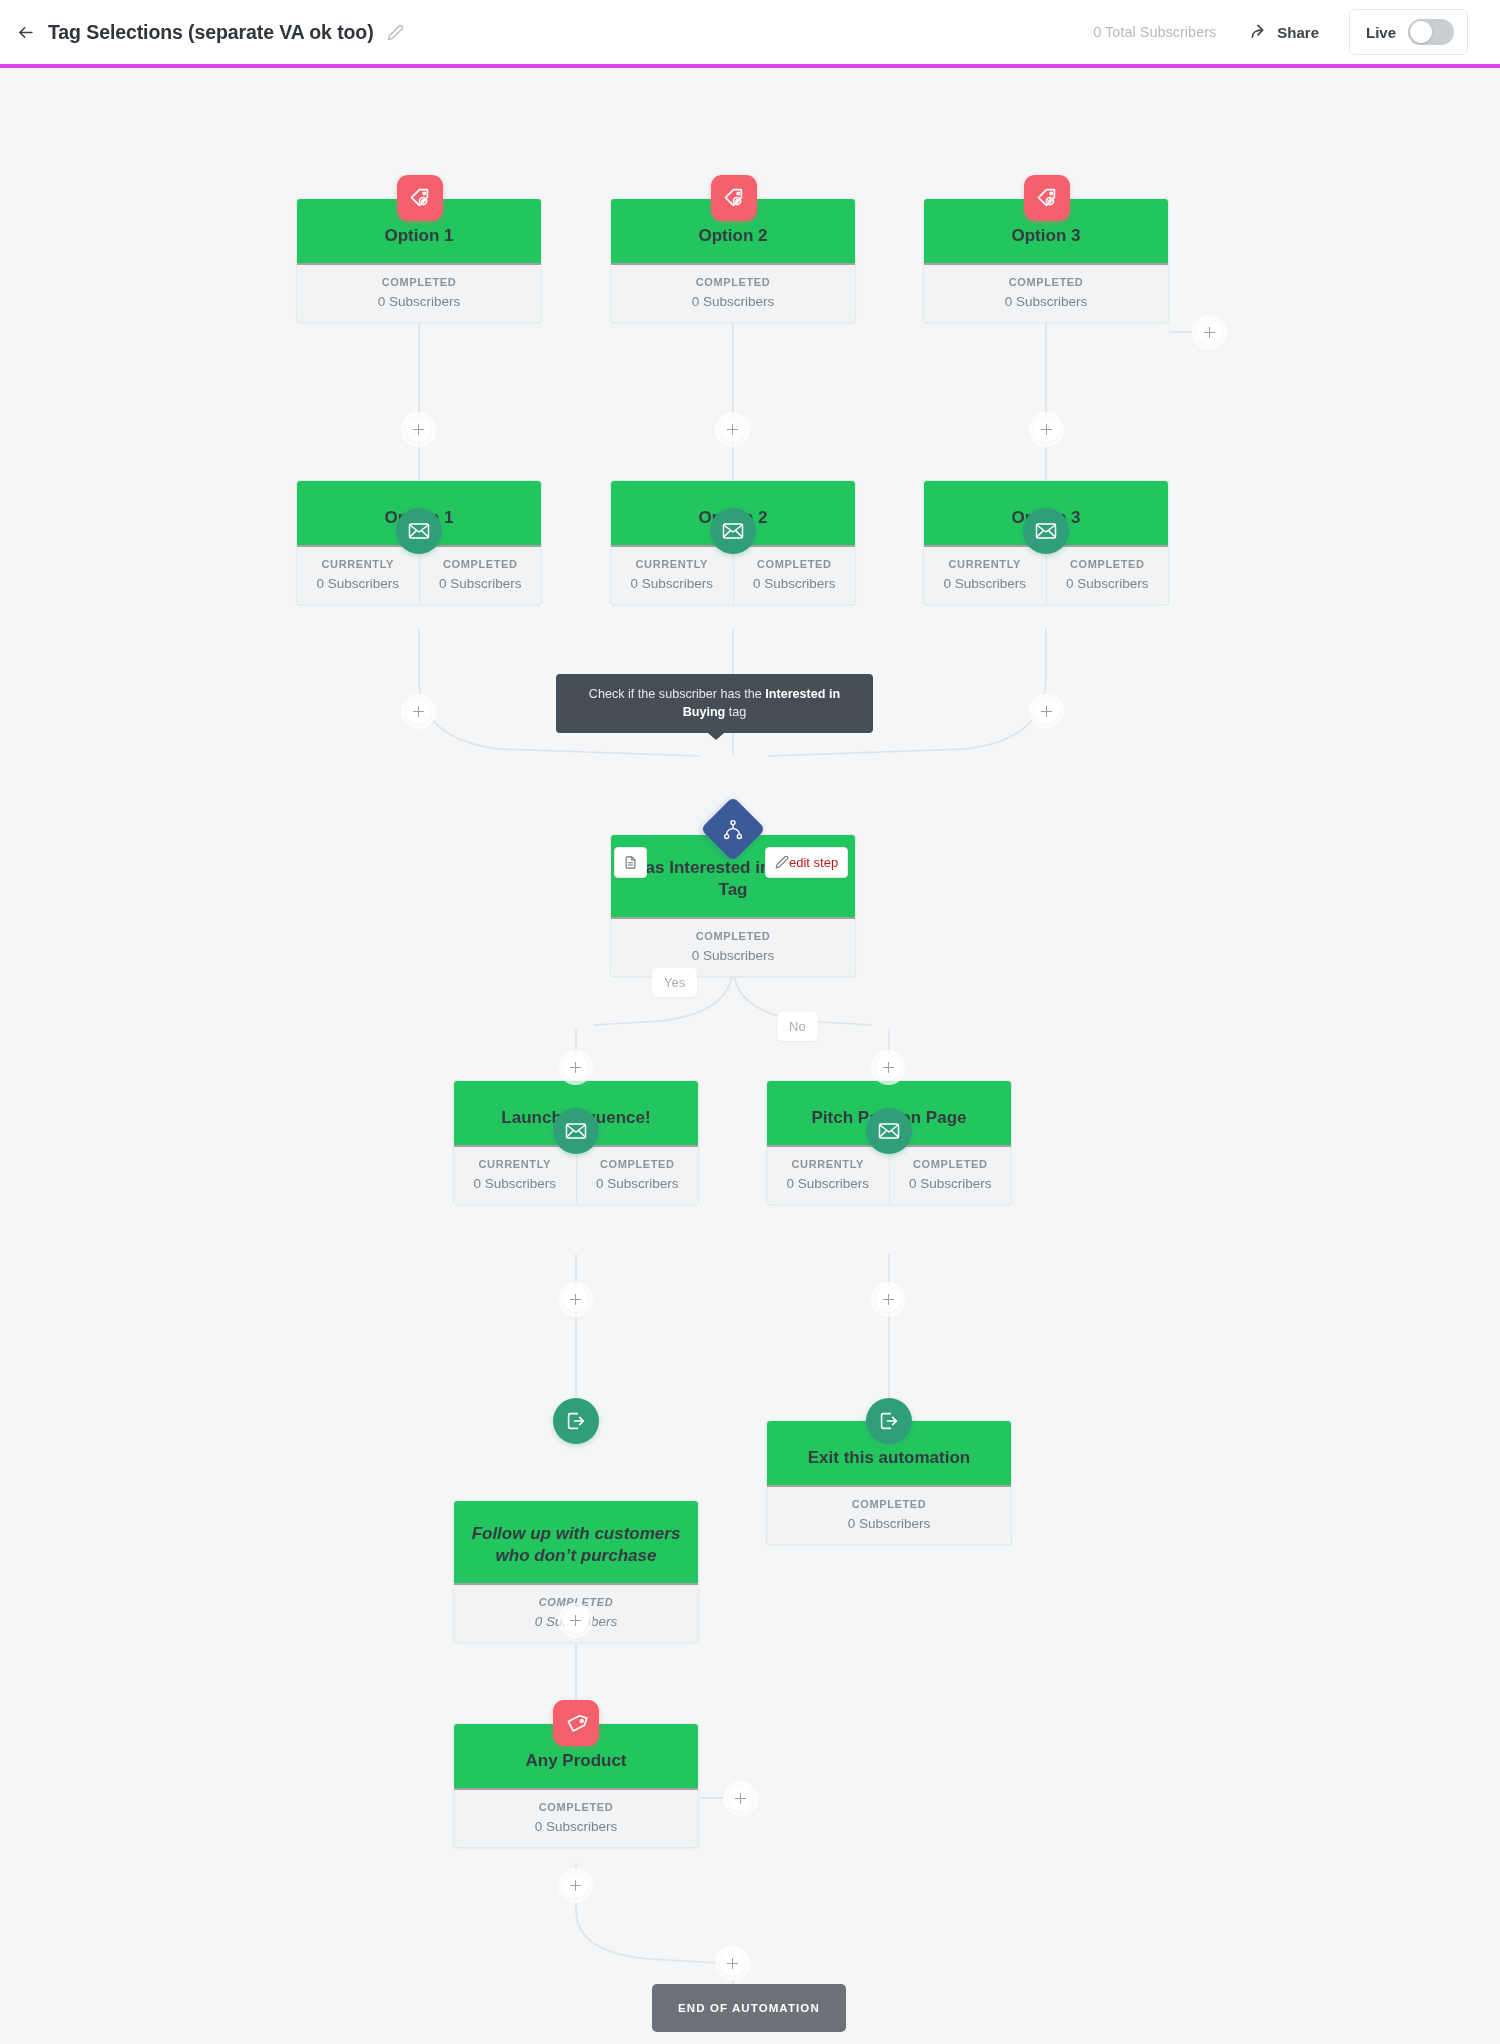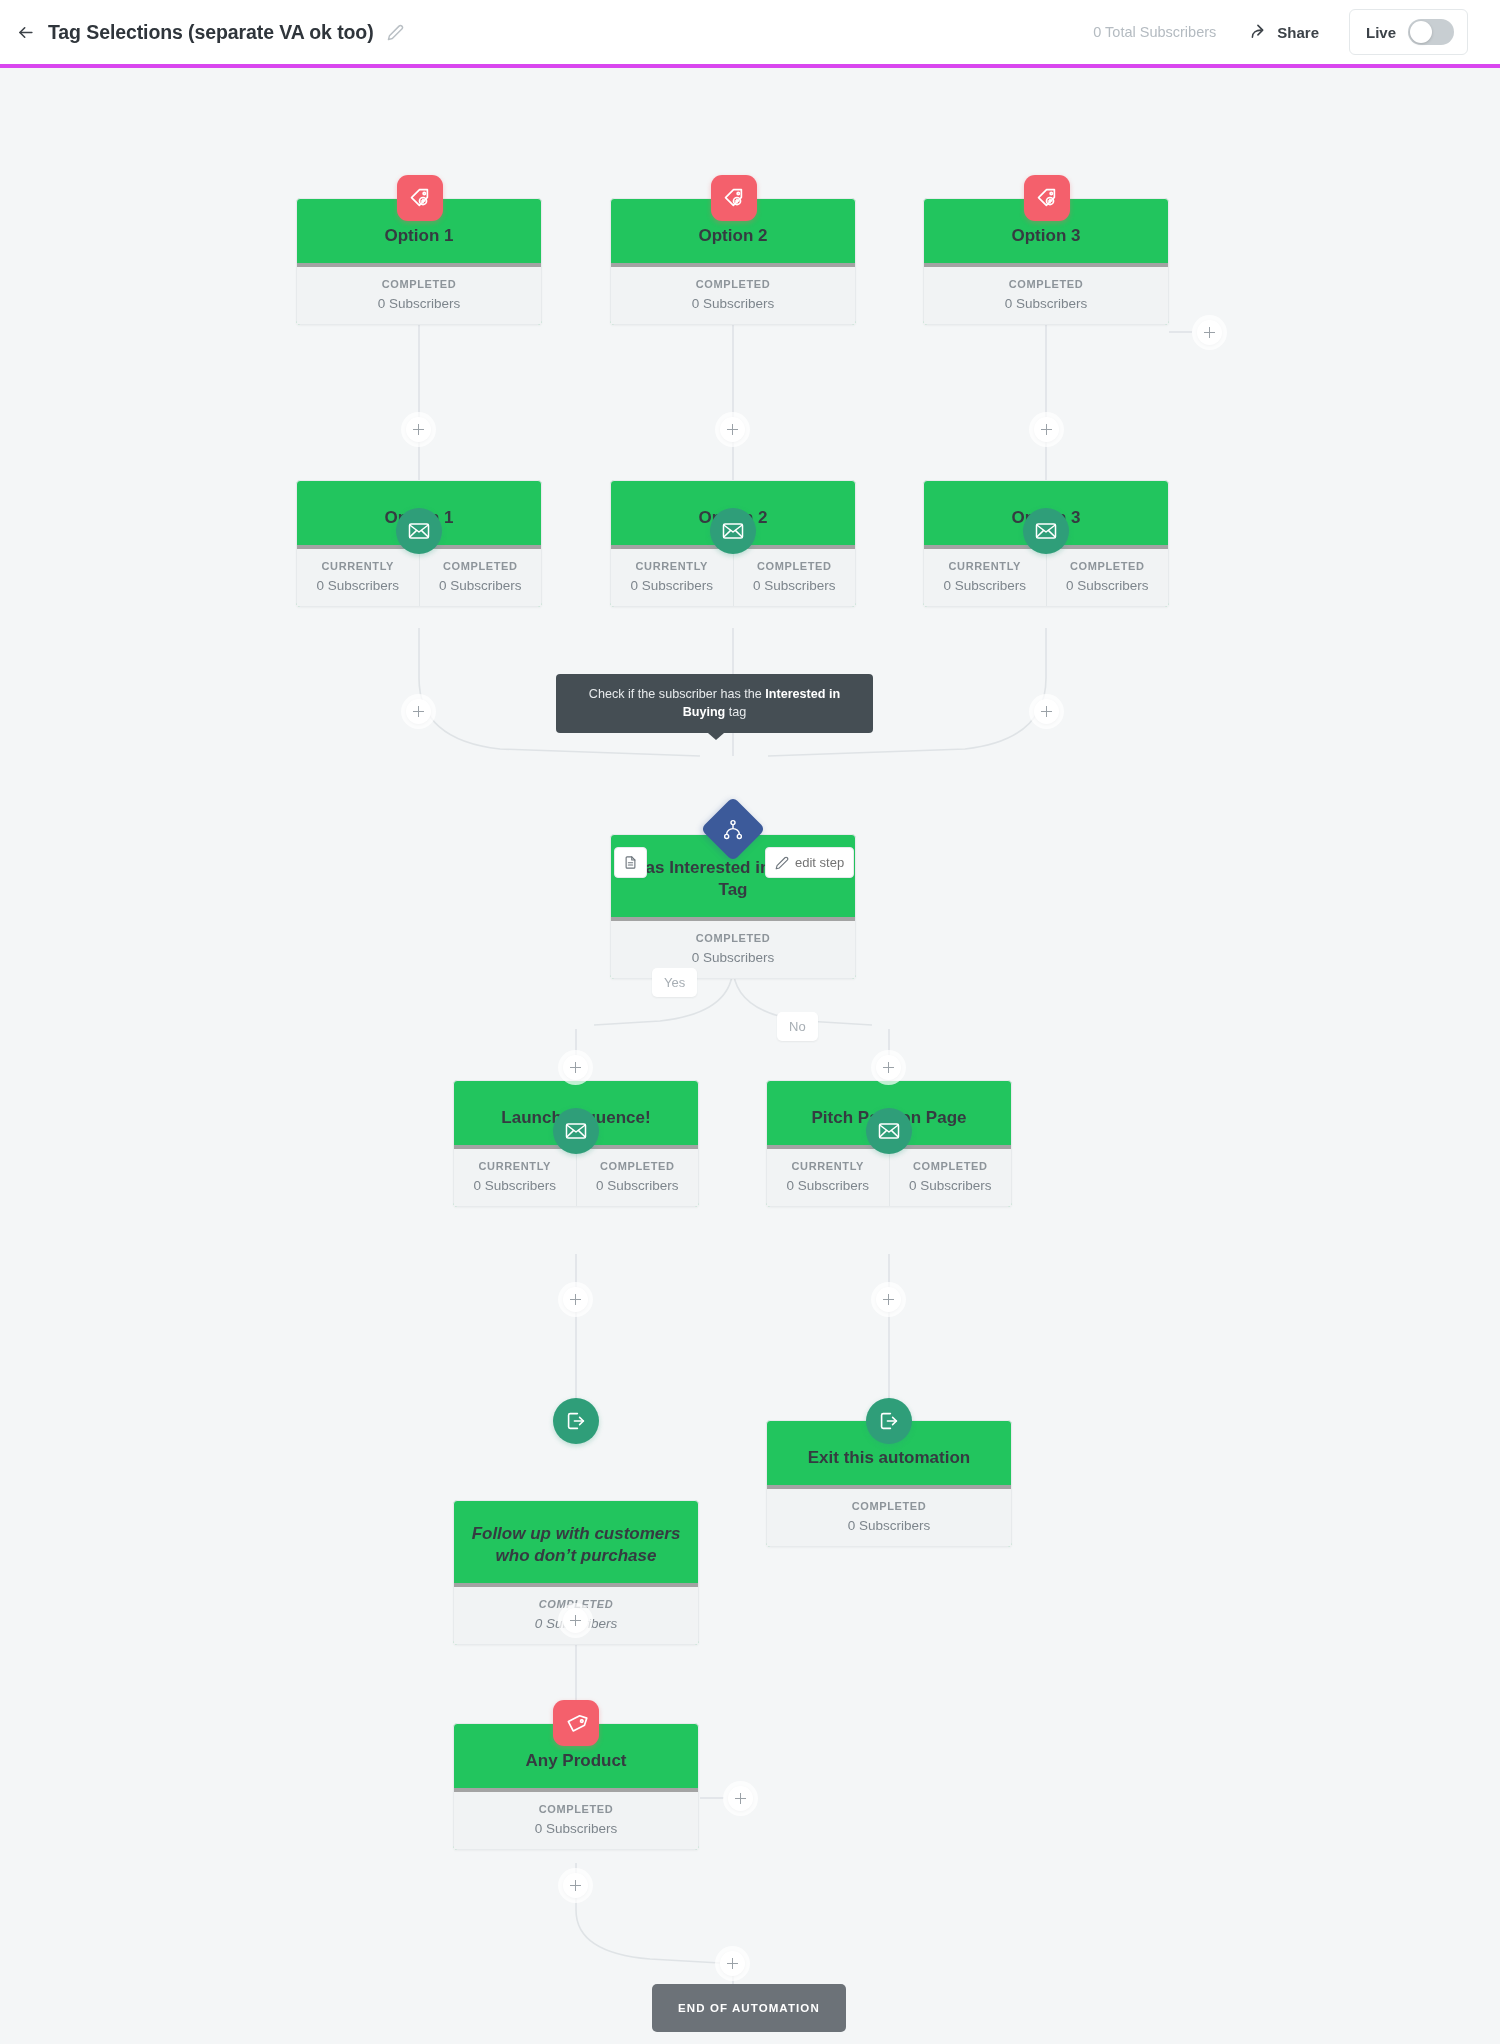--- a/index.html
+++ b/index.html
@@ -82,21 +82,21 @@
     text-align: center;
     font-size: 17px; font-weight: 700; color: #353b41;
     line-height: 1.28;
     padding: 26px 16px 16px;
     min-height: 64px;
     display: flex; align-items: center; justify-content: center;
   }
   .node-title.two-line { padding-top: 22px; }
   .node-foot {
     background: #f1f3f4;
-    border-top: 4px solid #a3a3a3;
+    border-top: 2px solid #a3a3a3;
     display: flex;
   }
   .stat {
     flex: 1 1 0; text-align: center; padding: 11px 4px 13px;
   }
   .stat + .stat { border-left: 1px solid #e3e7e9; }
   .stat-label {
     font-size: 11px; font-weight: 700; color: #8d949a;
     letter-spacing: .62px; text-transform: uppercase;
   }
@@ -142,22 +142,22 @@
     content: ""; position: absolute;
     left: 50%; margin-left: -7px; bottom: -7px;
     border-left: 8px solid transparent;
     border-right: 8px solid transparent;
     border-top: 7px solid #454e54;
   }
 
   .node-tool {
     position: absolute; z-index: 25;
     background: #fff; border: 1px solid #e7eaec; border-radius: 4px;
-    display: flex; align-items: flex-end; gap: 6px;
-    font-size: 13px; color: #737373;
+    display: flex; align-items: flex-start; 
+    font-size: 13px; color: #b91c1c;
     padding: 7px 9px; cursor: pointer;
     box-shadow: 0 1px 2px rgba(42,50,56,.05);
   }
 
   
   .plus {
     position: absolute; z-index: 18;
     width: 25px; height: 25px; border-radius: 50%;
     background: #ffffff;
     box-shadow: 0 0 0 5px rgba(255,255,255,.72), 0 1px 3px rgba(60,70,80,.16);

